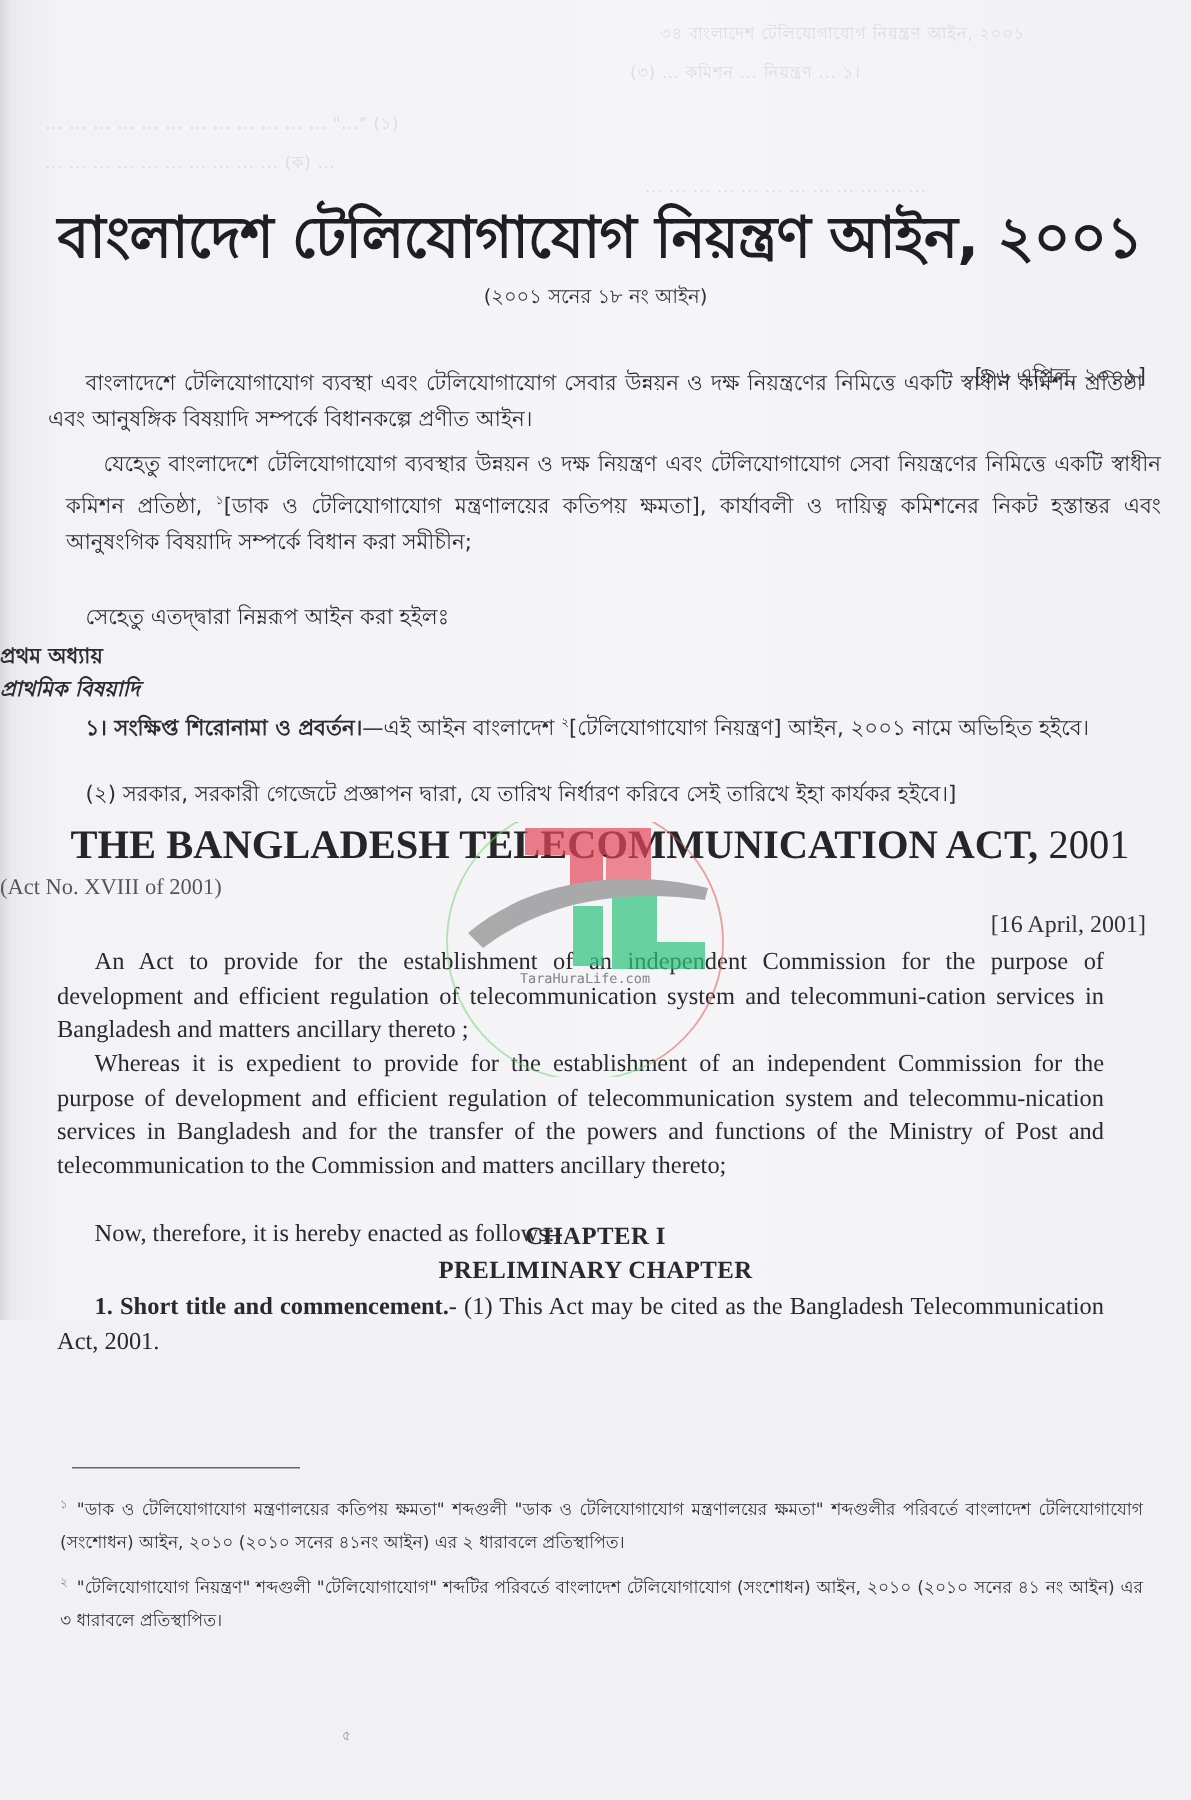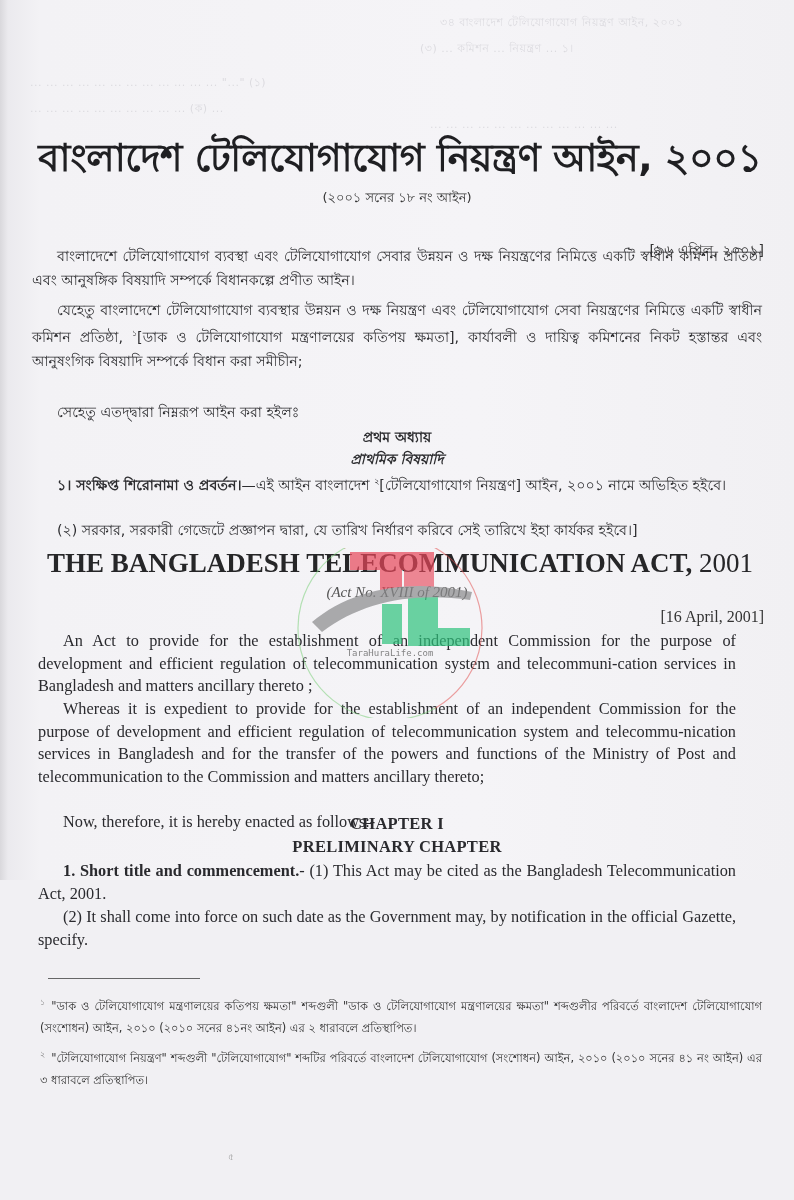--- a/index.html
+++ b/index.html
@@ -23,27 +23,27 @@
       position: absolute; left: 30px; top: 128px; width: 740px; text-align: center;
       font-size: 38px; font-weight: bold; color: #1f1f22; letter-spacing: -0.5px;
     }
     .sub-bn { position: absolute; left: 0; width: 794px; top: 188px; text-align: center; font-size: 13px; color: #333; }
     .date-bn { position: absolute; right: 30px; top: 239px; font-size: 14px; color: #333; padding-left: 40px; }
     .para-bn {
       position: absolute; left: 32px; width: 730px; font-size: 14.2px; line-height: 24px;
       color: #2d2d30; text-align: justify;
     }
     .indent { text-indent: 25px; }
-    .center-bn { position: absolute; left: 0; width: 794px; text-align: center; font-size: 14px; font-weight: bold; color: #2d2d30; }
+    .center-bn { position: absolute; left: 0; width: 794px; text-align: left; font-size: 14px; font-weight: bold; color: #2d2d30; }
     .title-en {
       position: absolute; left: 30px; width: 740px; top: 548px; text-align: center;
       font-size: 27px; font-weight: bold; color: #262628; letter-spacing: 0;
     }
     .title-en .yr { font-weight: normal; }
-    .sub-en { position: absolute; left: 0; width: 794px; top: 584px; text-align: center; font-size: 15px; color: #555; font-style: italic; }
+    .sub-en { position: absolute; left: 0; width: 794px; top: 584px; font-size: 15px; color: #555; }
     .date-en { position: absolute; right: 30px; top: 608px; font-size: 16px; color: #333; }
     .para-en {
       position: absolute; left: 38px; width: 698px; font-size: 16.3px; line-height: 22.5px;
       color: #2a2a2e; text-align: justify; font-family: "Liberation Serif", serif;
     }
     .center-en { position: absolute; left: 0; width: 794px; text-align: center; font-size: 16.5px; font-weight: bold; color: #2a2a2e; letter-spacing: 0.3px; }
     .bold { font-weight: bold; }
     .rule { position: absolute; left: 48px; top: 978px; width: 152px; height: 0; border-top: 1px solid #666; }
     .fn {
       position: absolute; left: 40px; width: 722px; font-size: 11.4px; line-height: 22px;
@@ -64,21 +64,21 @@
   <div class="bleed" style="left:30px; top:74px;">... ... ... ... ... ... ... ... ... ... ... ... "..." (১)</div>
   <div class="bleed" style="left:30px; top:100px;">... ... ... ... ... ... ... ... ... ... (ক) ...</div>
   <div class="bleed" style="left:430px; top:118px;">... ... ... ... ... ... ... ... ... ... ... ...</div>
 
   <div class="title-bn bn">বাংলাদেশ টেলিযোগাযোগ নিয়ন্ত্রণ আইন, ২০০১</div>
   <div class="sub-bn bn">(২০০১ সনের ১৮ নং আইন)</div>
   <div class="date-bn bn">[১৬ এপ্রিল, ২০০১]</div>
 
   <div class="para-bn bn indent" style="top:244px;">বাংলাদেশে টেলিযোগাযোগ ব্যবস্থা এবং টেলিযোগাযোগ সেবার উন্নয়ন ও দক্ষ নিয়ন্ত্রণের নিমিত্তে একটি স্বাধীন কমিশন প্রতিষ্ঠা এবং আনুষঙ্গিক বিষয়াদি সম্পর্কে বিধানকল্পে প্রণীত আইন।</div>
 
-  <div class="para-bn bn indent" style="top:298px;">
+  <div class="para-bn bn indent" style="top:298px;margin-left:12px;">
     <span>যেহেতু বাংলাদেশে টেলিযোগাযোগ ব্যবস্থার উন্নয়ন ও দক্ষ নিয়ন্ত্রণ এবং টেলিযোগাযোগ সেবা নিয়ন্ত্রণের নিমিত্তে একটি স্বাধীন কমিশন প্রতিষ্ঠা, </span><span class="sup">১</span><span>[ডাক ও টেলিযোগাযোগ মন্ত্রণালয়ের কতিপয় ক্ষমতা], কার্যাবলী ও দায়িত্ব কমিশনের নিকট হস্তান্তর এবং আনুষংগিক বিষয়াদি সম্পর্কে বিধান করা সমীচীন;</span>
   </div>
 
   <div class="para-bn bn indent" style="top:400px;">সেহেতু এতদ্দ্বারা নিম্নরূপ আইন করা হইলঃ</div>
 
   <div class="center-bn bn" style="top:426px;">প্রথম অধ্যায়</div>
   <div class="center-bn bn" style="top:448px;font-style:italic;">প্রাথমিক বিষয়াদি</div>
 
   <div class="para-bn bn indent" style="top:470px;">
     <span class="bold">১। সংক্ষিপ্ত শিরোনামা ও প্রবর্তন।</span><span>—এই আইন বাংলাদেশ </span><span class="sup">২</span><span>[টেলিযোগাযোগ নিয়ন্ত্রণ] আইন, ২০০১ নামে অভিহিত হইবে।</span>
@@ -96,21 +96,20 @@
   <div class="para-en indent" style="top:630px;">An Act to provide for the establishment of an independent Commission for the purpose of development and efficient regulation of telecommunication system and telecommuni-cation services in Bangladesh and matters ancillary thereto ;</div>
   <div class="para-en indent" style="top:698px;">Whereas it is expedient to provide for the establishment of an independent Commission for the purpose of development and efficient regulation of telecommunication system and telecommu-nication services in Bangladesh and for the transfer of the powers and functions of the Ministry of Post and telecommunication to the Commission and matters ancillary thereto;</div>
   <div class="para-en indent" style="top:811px;">Now, therefore, it is hereby enacted as follows:-</div>
 
   <div class="center-en" style="top:814px;">CHAPTER I</div>
   <div class="center-en" style="top:837px;">PRELIMINARY CHAPTER</div>
 
   <div class="para-en indent" style="top:860px;">
     <span class="bold">1. Short title and commencement.</span><span>- (1) This Act may be cited as the Bangladesh Telecommunication Act, 2001.</span>
   </div>
-  <div class="para-en indent" style="top:906px;">(2) It shall come into force on such date as the Government may, by notification in the official Gazette, specify.</div>
 
   <div class="rule"></div>
   <div class="fn bn" style="top:992px;">
     <sup>১</sup><span>"ডাক ও টেলিযোগাযোগ মন্ত্রণালয়ের কতিপয় ক্ষমতা" শব্দগুলী "ডাক ও টেলিযোগাযোগ মন্ত্রণালয়ের ক্ষমতা" শব্দগুলীর পরিবর্তে বাংলাদেশ টেলিযোগাযোগ (সংশোধন) আইন, ২০১০ (২০১০ সনের ৪১নং আইন) এর ২ ধারাবলে প্রতিস্থাপিত।</span>
   </div>
   <div class="fn bn" style="top:1044px;">
     <sup>২</sup><span>"টেলিযোগাযোগ নিয়ন্ত্রণ" শব্দগুলী "টেলিযোগাযোগ" শব্দটির পরিবর্তে বাংলাদেশ টেলিযোগাযোগ (সংশোধন) আইন, ২০১০ (২০১০ সনের ৪১ নং আইন) এর ৩ ধারাবলে প্রতিস্থাপিত।</span>
   </div>
 
   <div class="pg-mark">৫</div>

